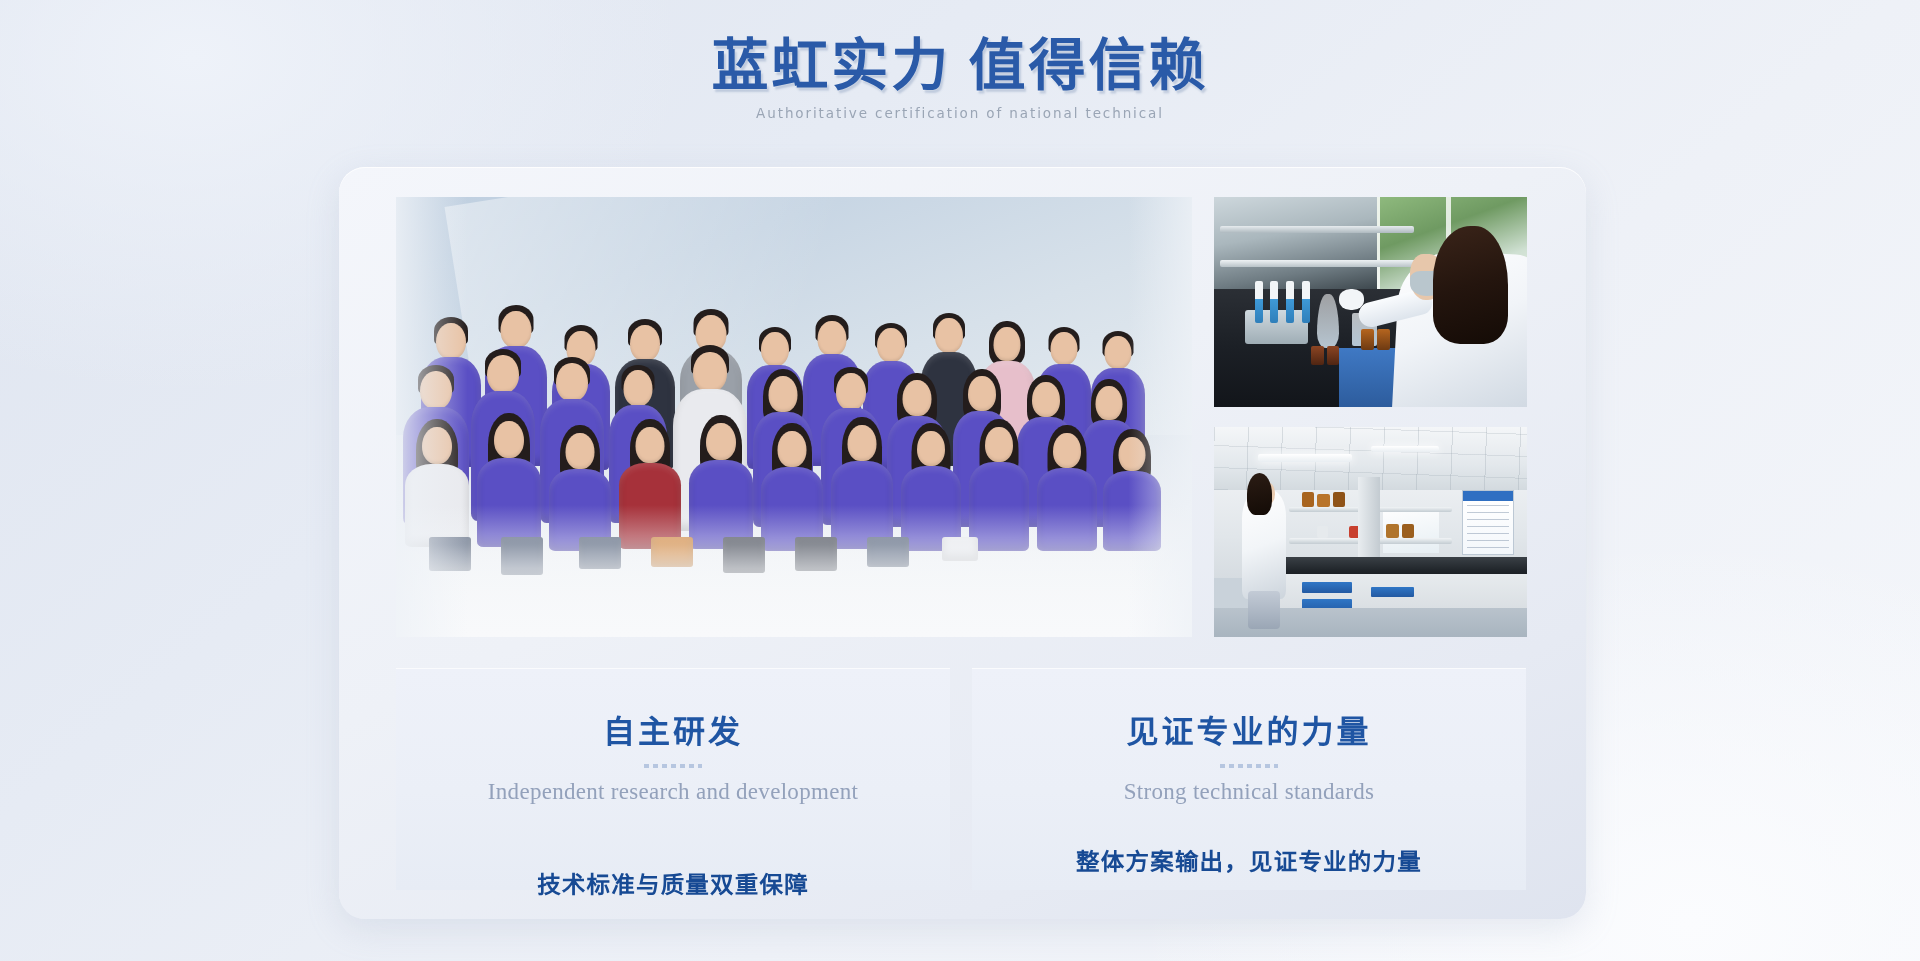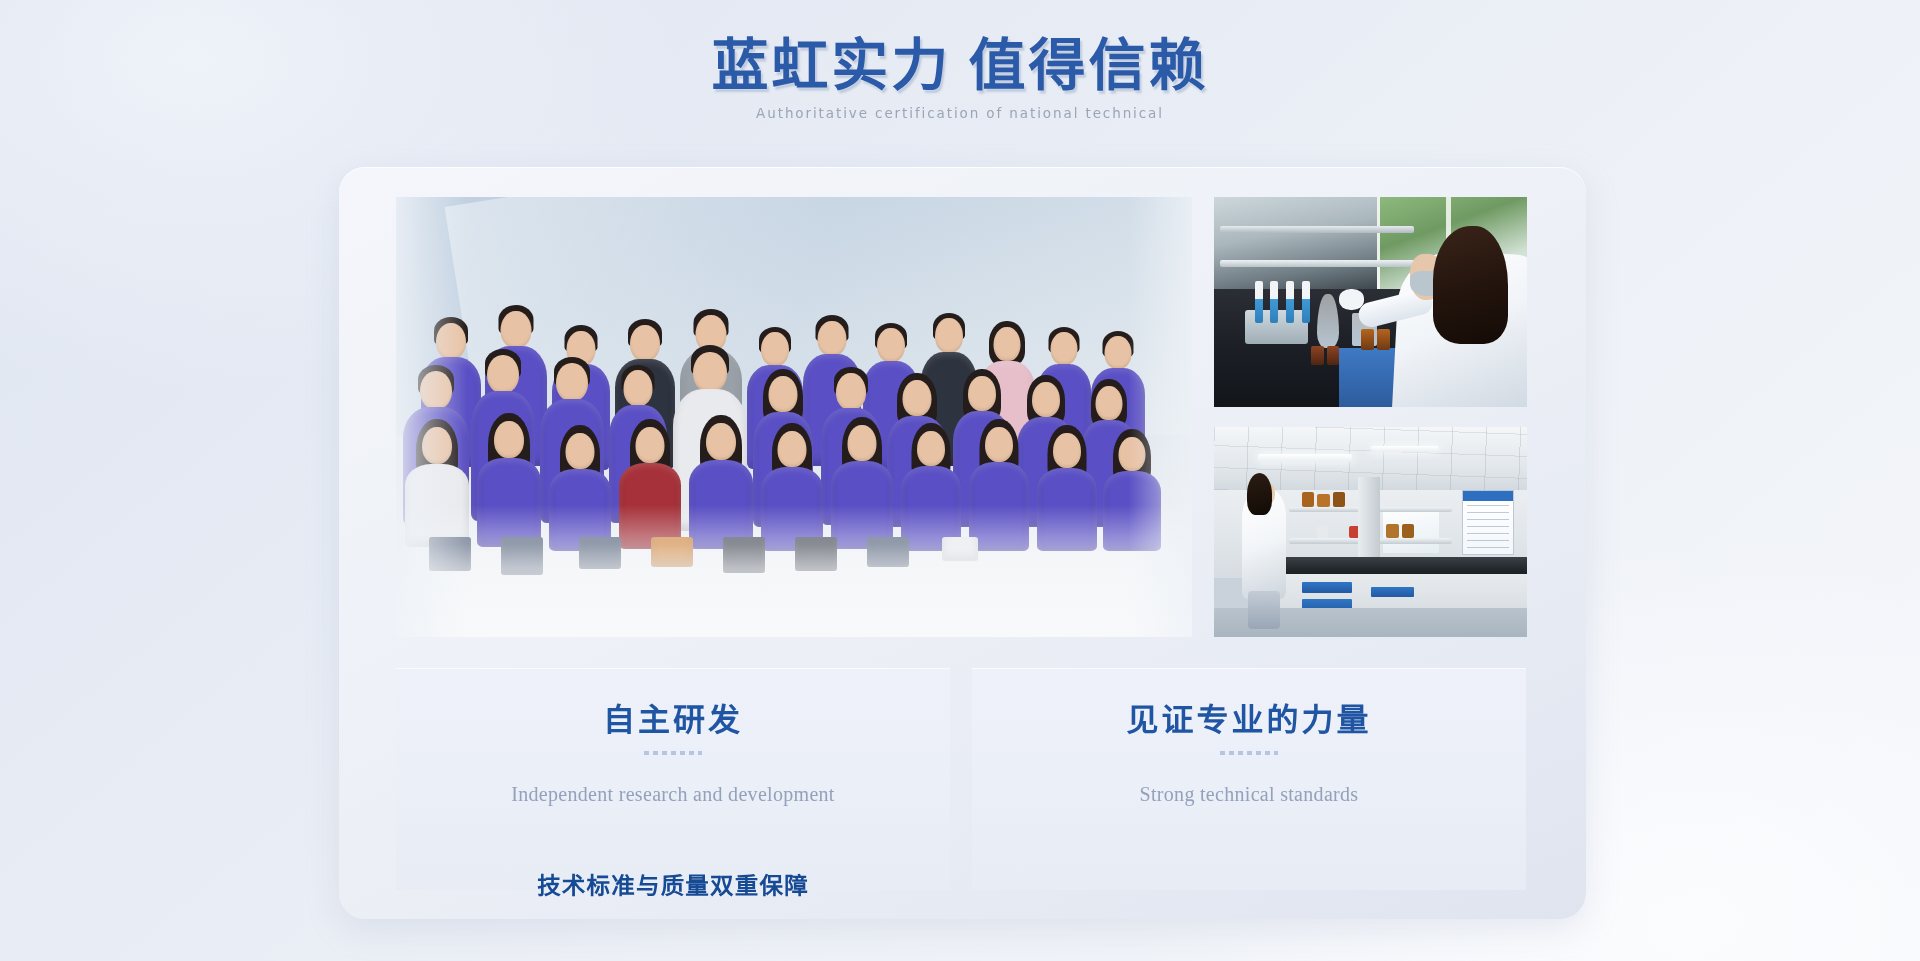--- a/index.html
+++ b/index.html
@@ -197,33 +197,33 @@
     position:absolute;left:57px;top:501px;width:1131px;height:222px;
     display:flex;gap:22px;
   }
   .fcard{
     width:554px;height:222px;
     background:linear-gradient(180deg,#eef1f9 0%,#ebeff7 55%,#e7ecf5 100%);
     box-shadow:inset 0 1px 0 rgba(255,255,255,.7);
     text-align:center;
   }
   .fcard .f-title{
-    margin:0;padding-top:26px;
+    margin:12px;padding-top:26px;
     font-family:"Liberation Serif","DejaVu Serif",serif;
     font-size:32px;font-weight:700;letter-spacing:3px;
     color:#1f55a3;
   }
   .f-dash{
     margin:11px auto 0;width:58px;height:4px;
     background:repeating-linear-gradient(90deg,#b6c6e0 0 5px,rgba(0,0,0,0) 5px 9px);
   }
   .fcard .f-en{
-    margin:28px 0 0;
+    margin:11px 0 0;
     font-family:"Liberation Serif","DejaVu Serif",serif;
-    font-size:20px;font-weight:400;letter-spacing:.3px;
+    font-size:23px;font-weight:400;letter-spacing:.3px;
     color:#93a1bb;
   }
   .fcard .f-desc{
     margin:28px 0 0;
     font-family:"Liberation Serif","DejaVu Serif",serif;
     font-size:23.5px;font-weight:700;line-height:1.48;letter-spacing:1.2px;
     color:#174a94;
   }
   .fcard .f-desc.single{margin-top:40px;}
 </style>
@@ -511,17 +511,20 @@
         <p class="f-desc">
           <br>
           <span>技术标准与质量双重保障</span>
         </p>
       </div>
 
       <div class="fcard">
         <h2 class="f-title">见证专业的力量</h2>
         <div class="f-dash"></div>
         <p class="f-en">Strong technical standards</p>
+        <p class="f-desc single">
+          <span>整体方案输出，见证专业的力量</span>
+        </p>
       </div>
 
     </div>
   </div>
 </div>
 
 </body></html>

